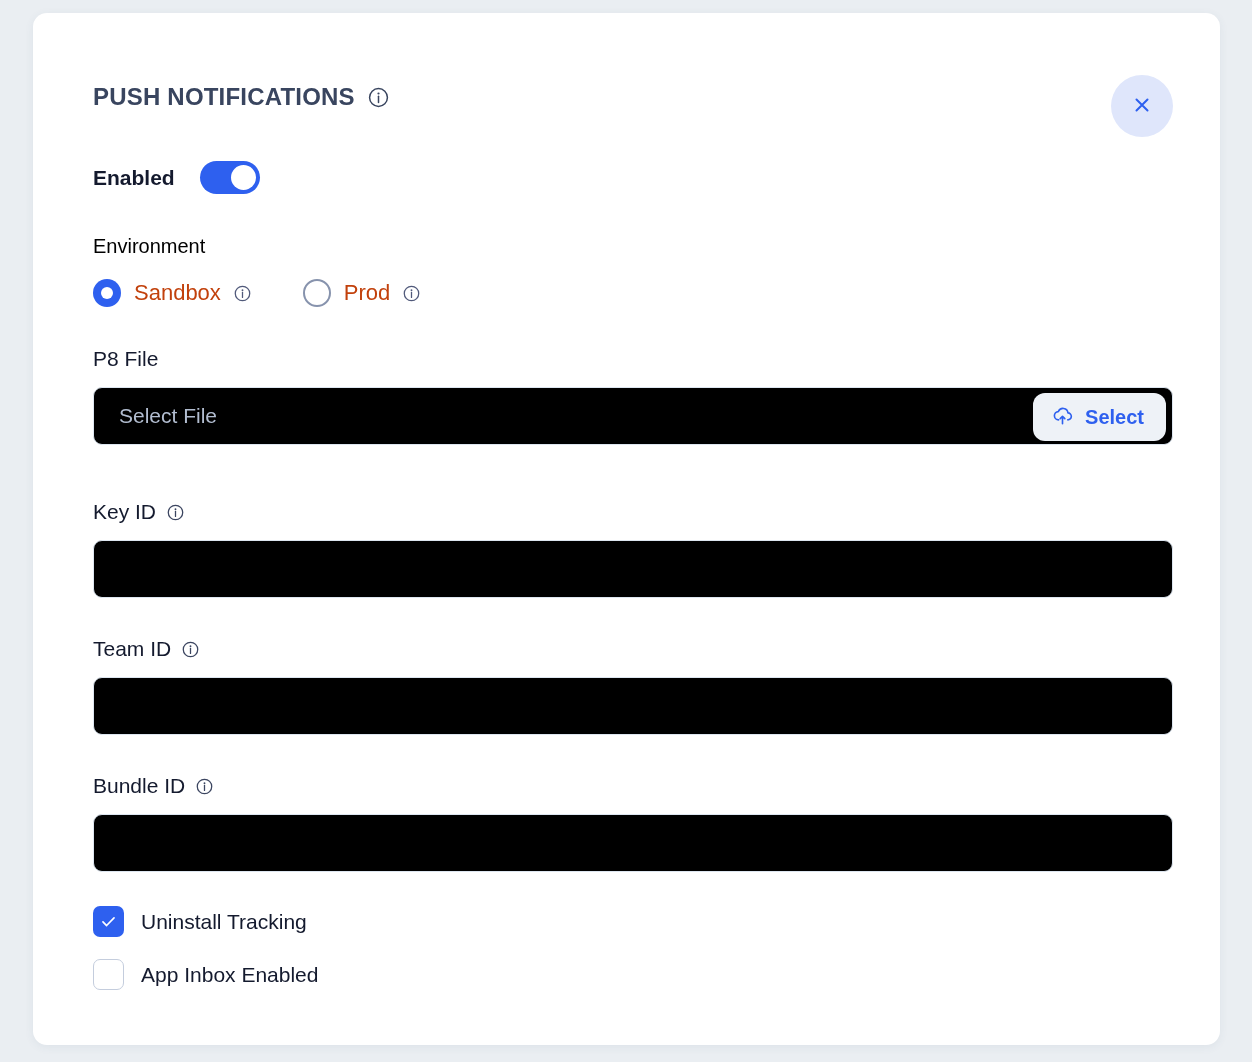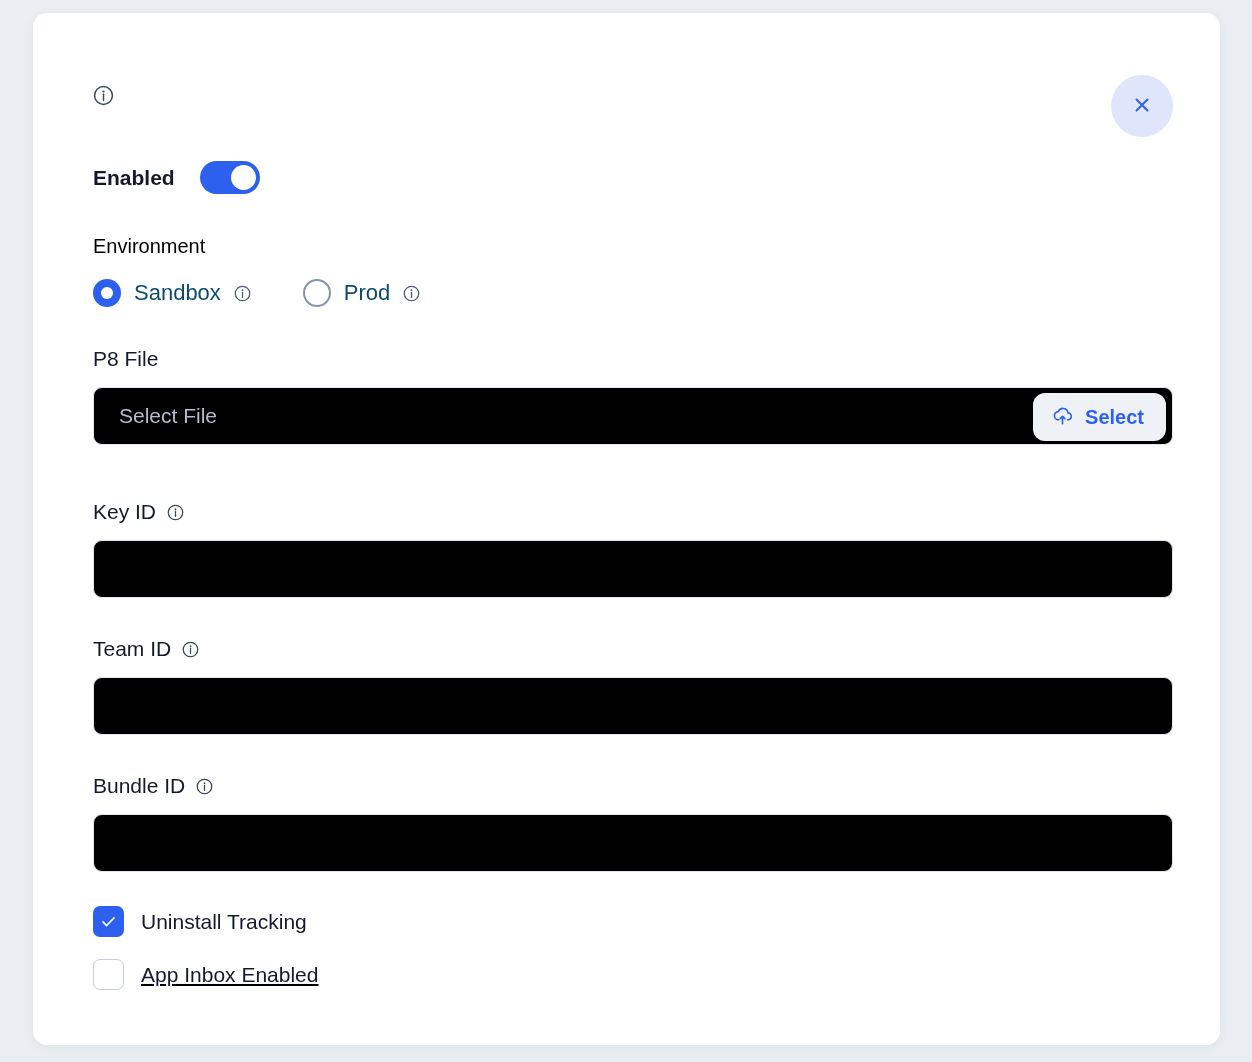--- a/index.html
+++ b/index.html
@@ -156,21 +156,21 @@
     width: 12px;
     height: 12px;
     border-radius: 50%;
     background: #ffffff;
   }
   .radio.off {
     border: 2px solid #8793ad;
   }
   .radio-label {
     font-size: 22px;
-    color: #0c4a6e;
+    color: #c2410c;
     line-height: 1;
   }
 
   
   .field {
     position: absolute;
     left: 60px;
     width: 1080px;
   }
   .field .lbl {
@@ -223,21 +223,21 @@
     left: 60px;
     top: 893px;
   }
   .check-row {
     display: flex;
     align-items: center;
     gap: 17px;
     margin-bottom: 22px;
     cursor: pointer;
   }
-  .check-row:last-child { margin-bottom: 0; text-decoration: underline; }
+  .check-row:last-child { margin-bottom: 0; }
   .checkbox {
     width: 31px;
     height: 31px;
     border-radius: 7px;
     flex: 0 0 auto;
     display: flex;
     align-items: center;
     justify-content: center;
   }
   .checkbox.on {
@@ -254,20 +254,21 @@
   }
 </style>
 </head>
 <body>
 
 <div class="card">
  <div class="inner">
 
   <div class="header">
     <div class="title-row">
+      <div class="title">PUSH NOTIFICATIONS</div>
       <span class="info-icon">
         <svg width="21" height="21" viewBox="0 0 24 24" fill="none">
           <circle cx="12" cy="12" r="10.2" stroke="#39455f" stroke-width="1.7"></circle>
           <circle cx="12" cy="7.4" r="1.25" fill="#39455f"></circle>
           <path d="M12 10.6v7" stroke="#39455f" stroke-width="1.7" stroke-linecap="round"></path>
         </svg>
       </span>
     </div>
 
     <button class="close-btn">

